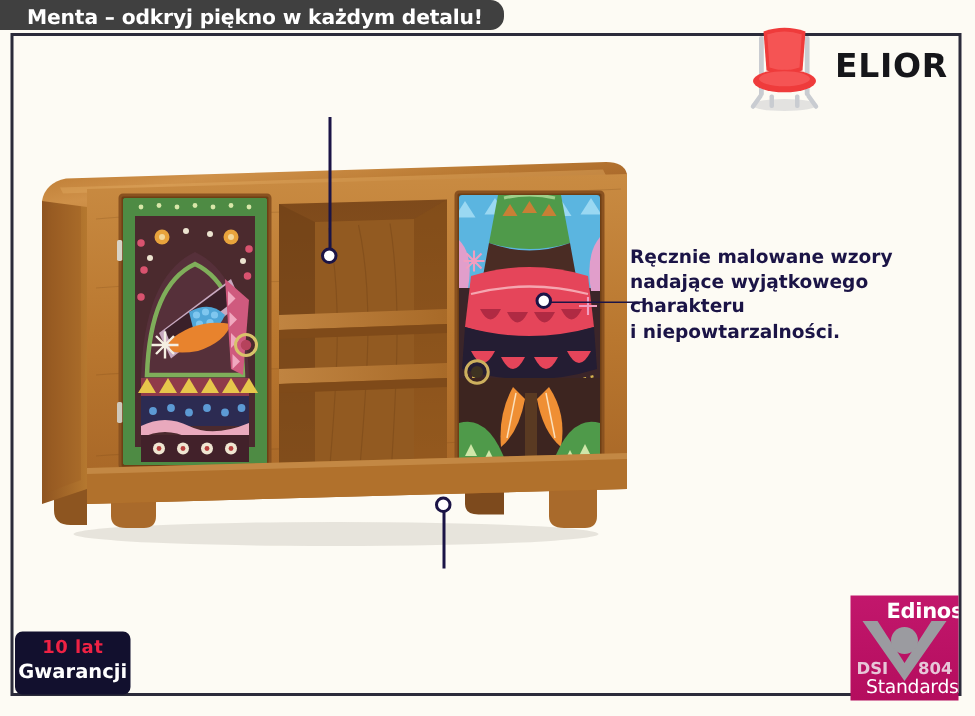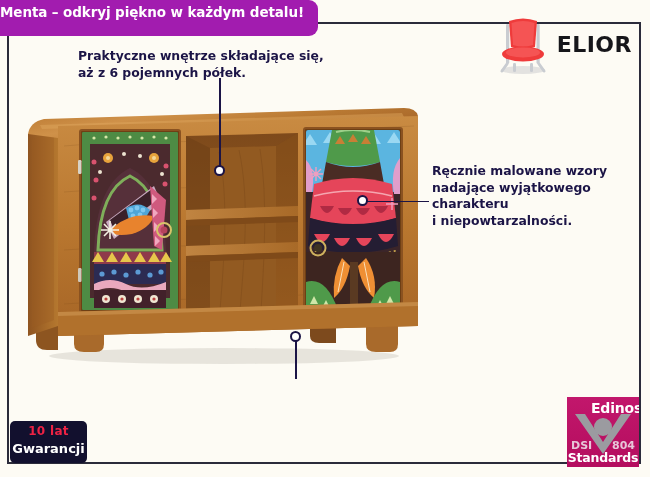--- a/index.html
+++ b/index.html
@@ -33,23 +33,23 @@
     box-sizing: border-box;
     background: transparent;
     pointer-events: none;
   }
 
   
   .banner {
     position: absolute;
     left: 0px;
     top: 0px;
-    height: 36px;
-    padding: 0 14px 0 0;
-    background: #a21caf;
+    height: 20px;
+    padding: 0 14px 0 18px;
+    background: #404040;
     color: #ffffff;
     font-size: 13.5px;
     font-weight: bold;
     line-height: 24px;
     letter-spacing: -0.1px;
     white-space: nowrap;
     border-top-right-radius: 9px;
     border-bottom-right-radius: 9px;
     z-index: 8;
   }
@@ -78,21 +78,21 @@
   .callout {
     position: absolute;
     color: #1b1446;
     font-size: 12.4px;
     font-weight: bold;
     line-height: 1.33;
     z-index: 7;
     white-space: pre-line;
   }
   #callout-shelves { left: 78px; top: 48px; }
-  #callout-patterns { left: 432px; top: 163px; }
+  #callout-patterns { left: 420px; top: 163px; }
   #callout-wood { left: 196px; top: 382px; }
 
   
   .leader {
     position: absolute;
     background: #1b1446;
     z-index: 6;
   }
   #leader-shelves { left: 219px; top: 78px; width: 1.6px; height: 92px; }
   #leader-patterns { left: 363px; top: 200.5px; width: 66px; height: 1.6px; }
@@ -185,24 +185,24 @@
   .badge-edinos .ed-804 {
     position: absolute;
     right: 4px; top: 42px;
     color: #e7c6d8;
     font-size: 11px;
     font-weight: bold;
   }
   .badge-edinos .ed-std {
     position: absolute;
     left: 0; right: 0; bottom: 2px;
-    text-align: center;
+    text-align: right;
     color: #ffffff;
     font-size: 12.5px;
-    font-weight: bold;
+    font-weight: normal;
     letter-spacing: -0.2px;
   }
 </style>
 </head>
 <body>
 
 <div id="stage">
 
   <div class="frame"></div>
 
@@ -492,22 +492,20 @@
       <circle cx="304" cy="148" r="4" fill="#3e3322"></circle>
     </g>
     <rect x="290" y="28" width="98" height="184" rx="2" fill="none" stroke="#8a5220" stroke-width="2"></rect>
 
     <path d="M44 212 L404 202 L404 226 L44 236 Z" fill="#b1712c"></path>
     <path d="M44 212 L404 202 L404 206 L44 216 Z" fill="#d6a05c" opacity="0.5"></path>
   </svg>
 
   <div class="leader" id="leader-shelves"></div>
   <div class="marker" id="marker-shelves"></div>
-  <div class="callout" id="callout-shelves">Praktyczne wnętrze składające się,
-aż z 6 pojemnych półek.</div>
 
   <div class="leader" id="leader-patterns"></div>
   <div class="marker" id="marker-patterns"></div>
   <div class="callout" id="callout-patterns">Ręcznie malowane wzory
 nadające wyjątkowego
 charakteru
 i niepowtarzalności.</div>
 
   <div class="leader" id="leader-wood"></div>
   <div class="marker" id="marker-wood"></div>

